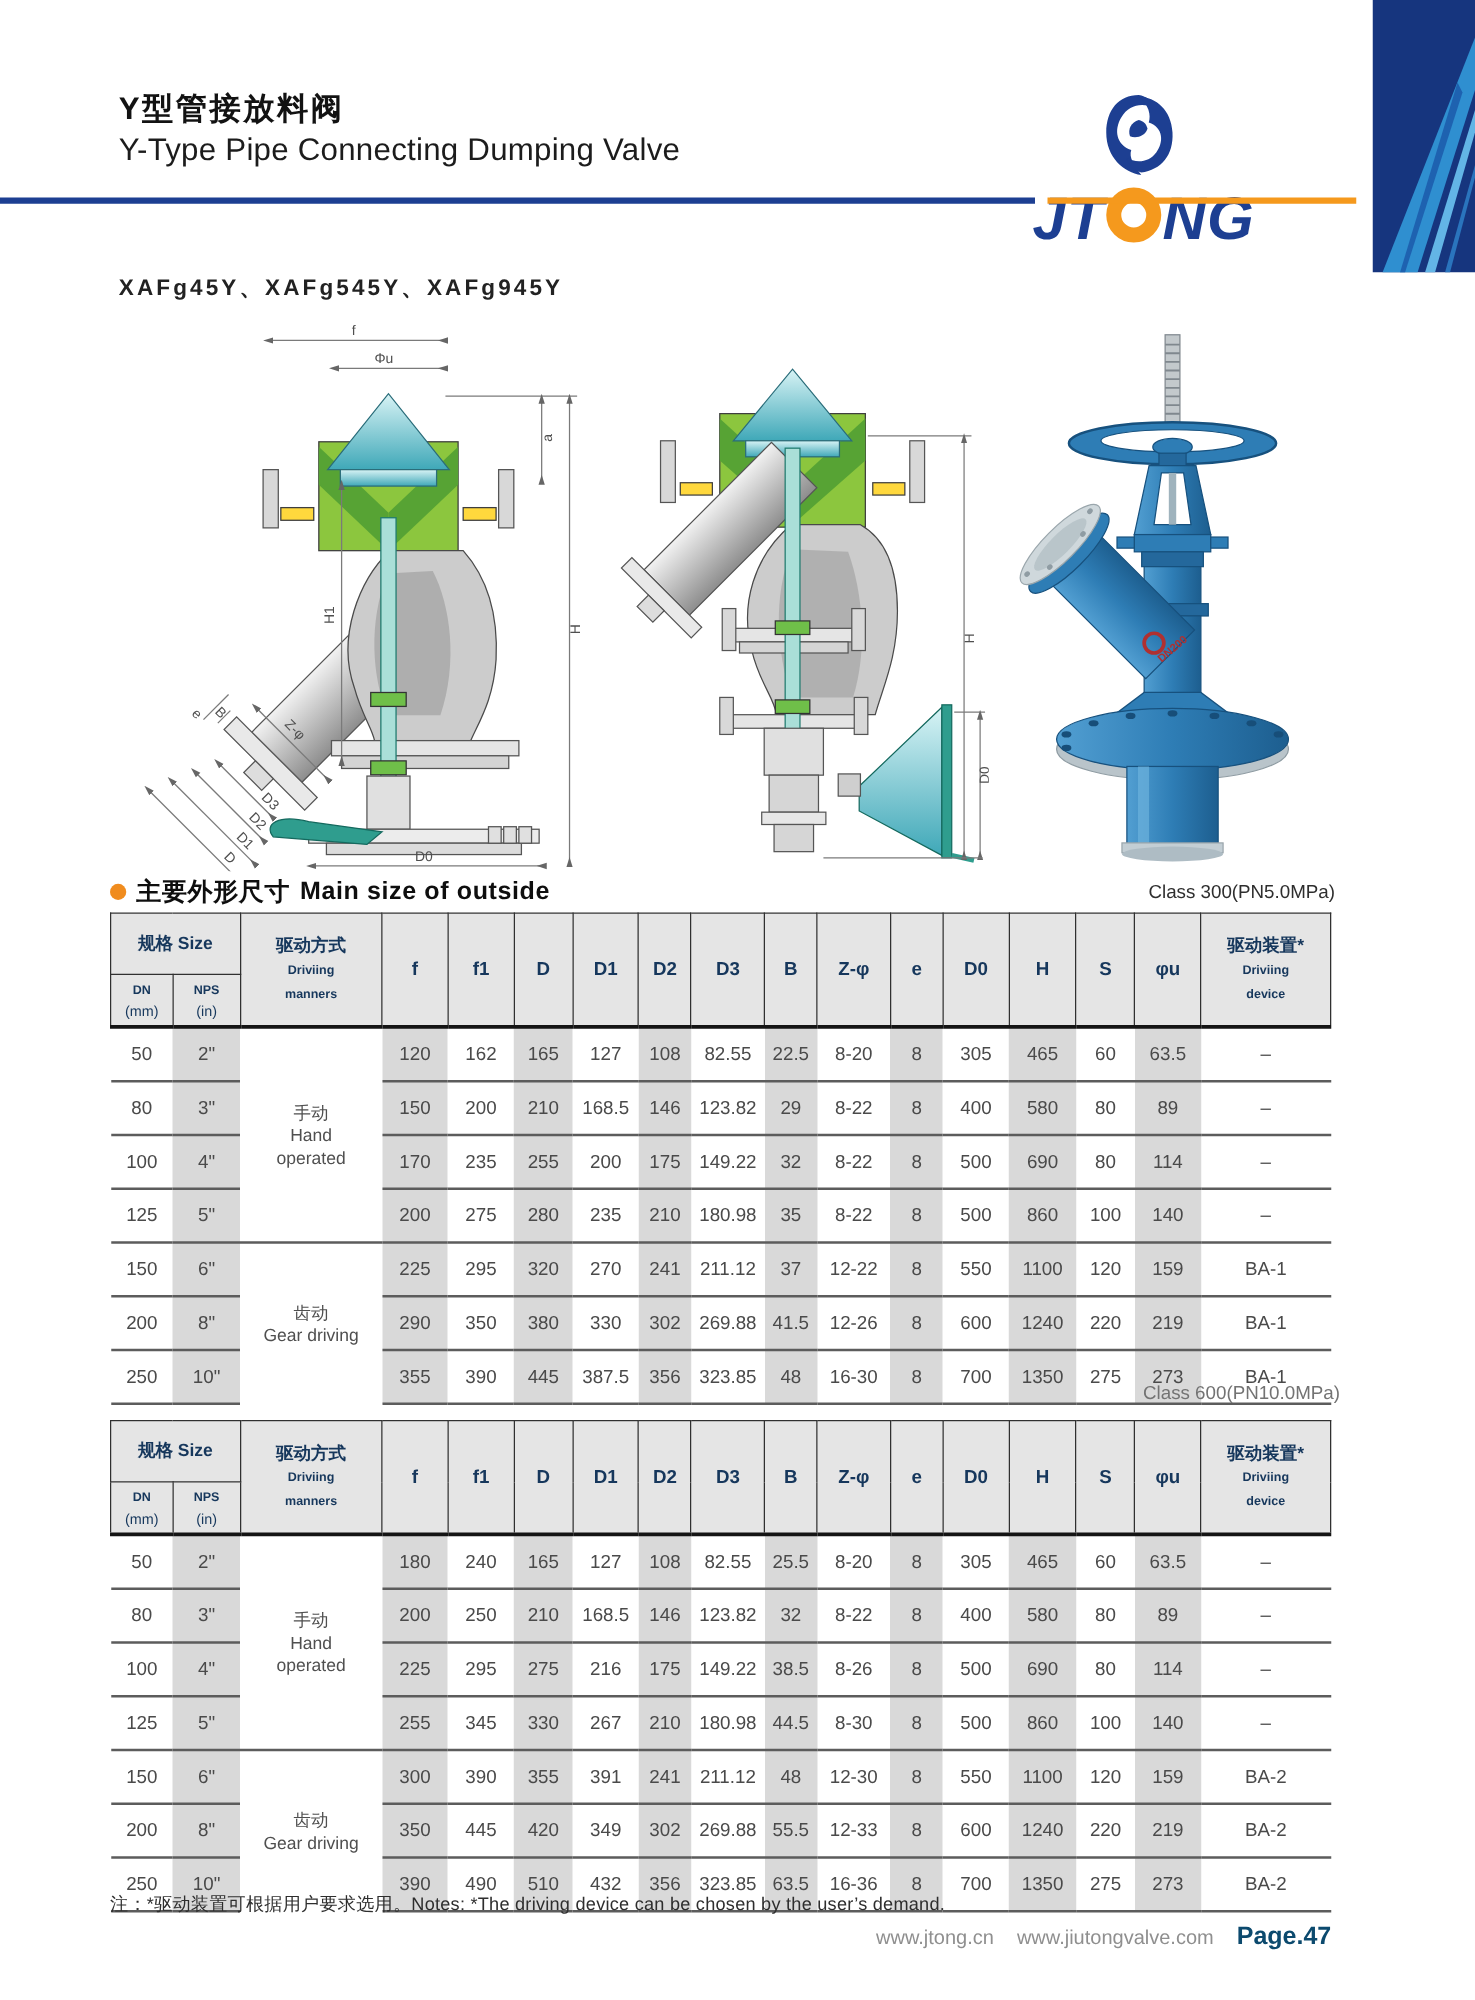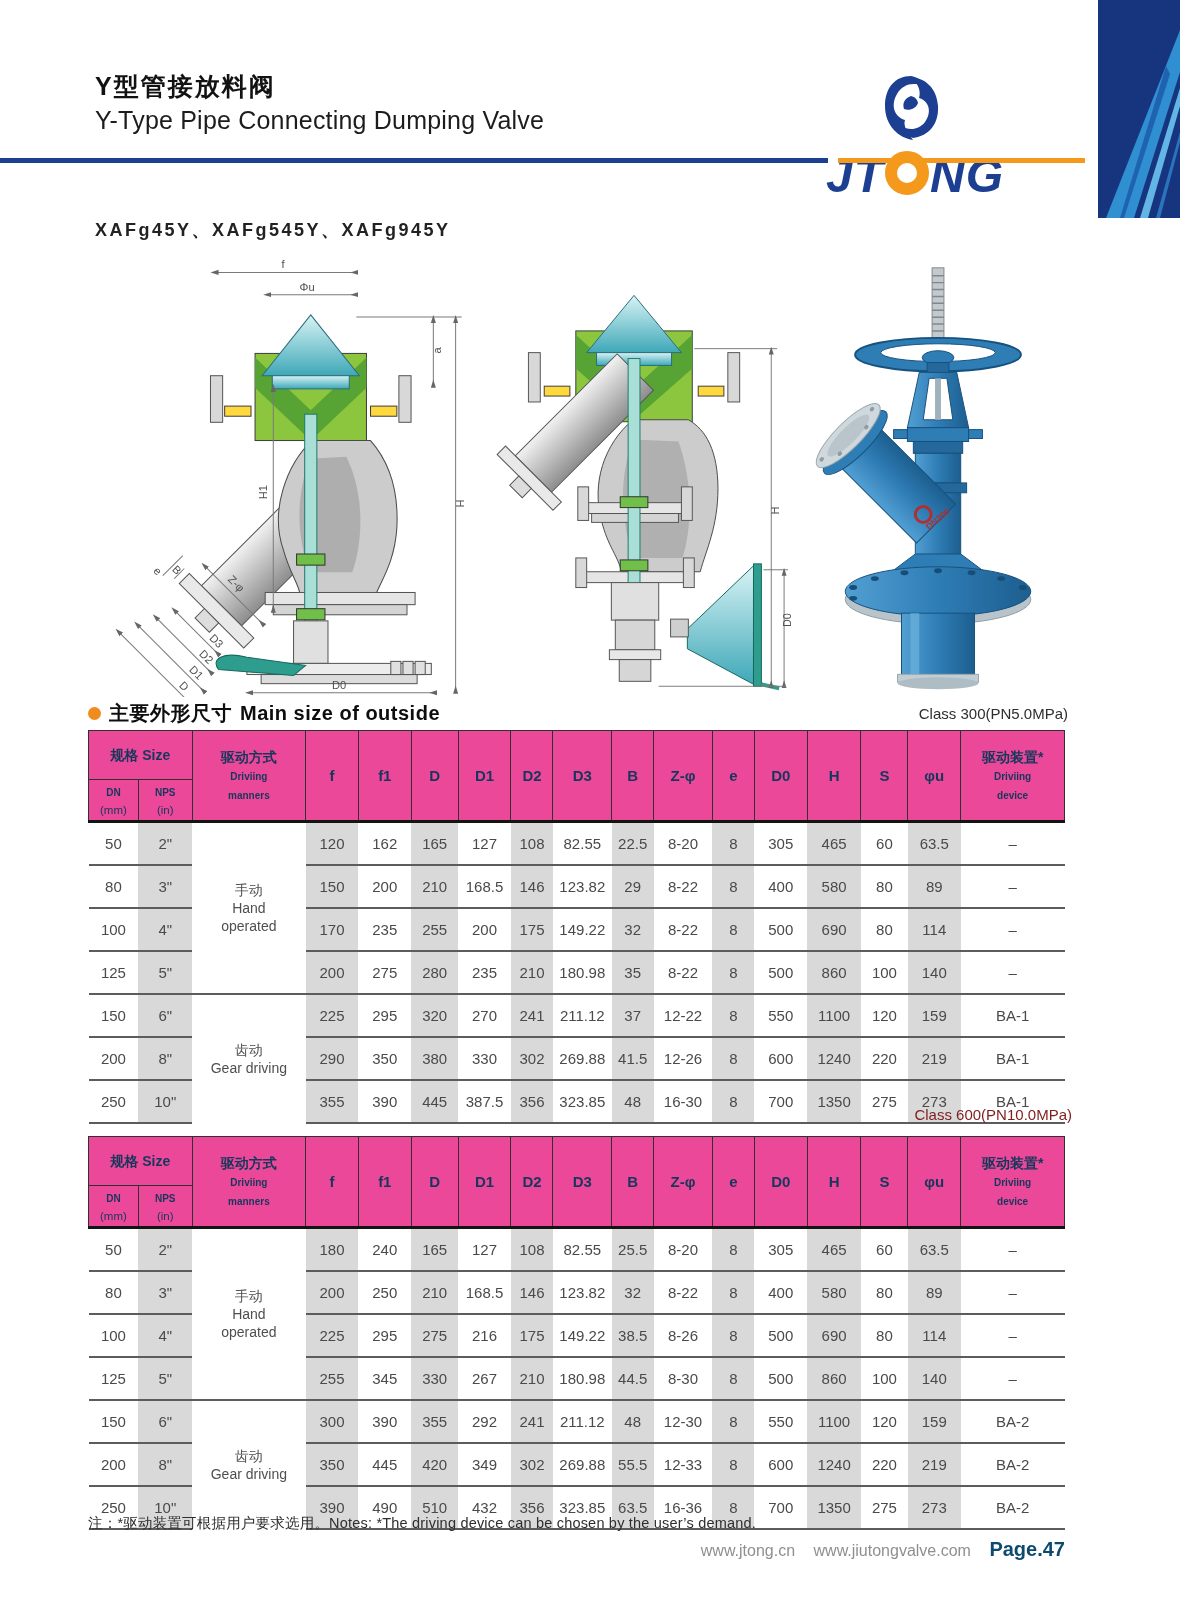--- a/index.html
+++ b/index.html
@@ -18,26 +18,26 @@
   
   .figs{position:absolute;left:95px;top:256px;width:1000px;height:446px;display:flex;align-items:flex-start;}
   .figs svg{display:block;}
   .dim{stroke:#7a7a7a;stroke-width:1;}
   .dimtxt{fill:#4f4f4f;font-size:11px;font-family:"Liberation Sans",sans-serif;}
   
   .section-head{position:absolute;left:88px;top:700px;width:980px;display:flex;align-items:center;}
   .bullet{width:13px;height:13px;border-radius:50%;background:#f08c1e;margin-right:8px;}
   .sec-title{font-size:20px;font-weight:bold;color:#0e0e0e;letter-spacing:0.5px;}
   .class-label{font-size:15px;color:#2e2e2e;margin-left:auto;}
-  .class-label2{position:absolute;left:88px;top:1106px;width:984px;text-align:right;font-size:15px;color:#7f1d1d;}
+  .class-label2{position:absolute;left:88px;top:1106px;width:984px;text-align:right;font-size:15px;color:#737373;}
   
   .tbl-wrap1{position:absolute;left:88px;top:730px;width:977px;}
   .tbl-wrap2{position:absolute;left:88px;top:1136px;width:977px;}
   table.dim-table{border-collapse:collapse;table-layout:fixed;width:100%;}
-  .dim-table th{background:#ec4899;border:1.5px solid #303030;color:#16375c;padding:1px 0;text-align:center;vertical-align:middle;line-height:1.15;}
+  .dim-table th{background:#e5e5e5;border:1.5px solid #303030;color:#16375c;padding:1px 0;text-align:center;vertical-align:middle;line-height:1.15;}
   .dim-table tr.hr1 th{height:46px;}
   .dim-table tr.hr2 th{height:38px;}
   .h-zh{font-size:14px;font-weight:bold;}
   .h-en{font-size:10px;font-weight:bold;}
   .h-sub{font-size:11.5px;font-weight:normal;}
   .dim-table th.h-sym{font-size:15px;font-weight:bold;}
   .dim-table td{text-align:center;vertical-align:middle;font-size:15px;color:#4a4a4a;height:41px;border-top:2px solid #5c5c5c;padding:0;}
   .dim-table tbody tr:first-child td{border-top:3px solid #141414;}
   .dim-table tbody tr:last-child td{border-bottom:2px solid #5c5c5c;}
   .dim-table td.shade{background:#d9d9d9;}
@@ -585,21 +585,21 @@
             <td class="shade">140</td>
             <td>–</td>
           </tr>
           <tr>
             <td>150</td>
             <td class="shade">6"</td>
             <td rowspan="3" class="drive">齿动<br>Gear driving</td>
             <td class="shade">300</td>
             <td>390</td>
             <td class="shade">355</td>
-            <td>292</td>
+            <td>391</td>
             <td class="shade">241</td>
             <td>211.12</td>
             <td class="shade">48</td>
             <td>12-30</td>
             <td class="shade">8</td>
             <td>550</td>
             <td class="shade">1100</td>
             <td>120</td>
             <td class="shade">159</td>
             <td>BA-2</td>

